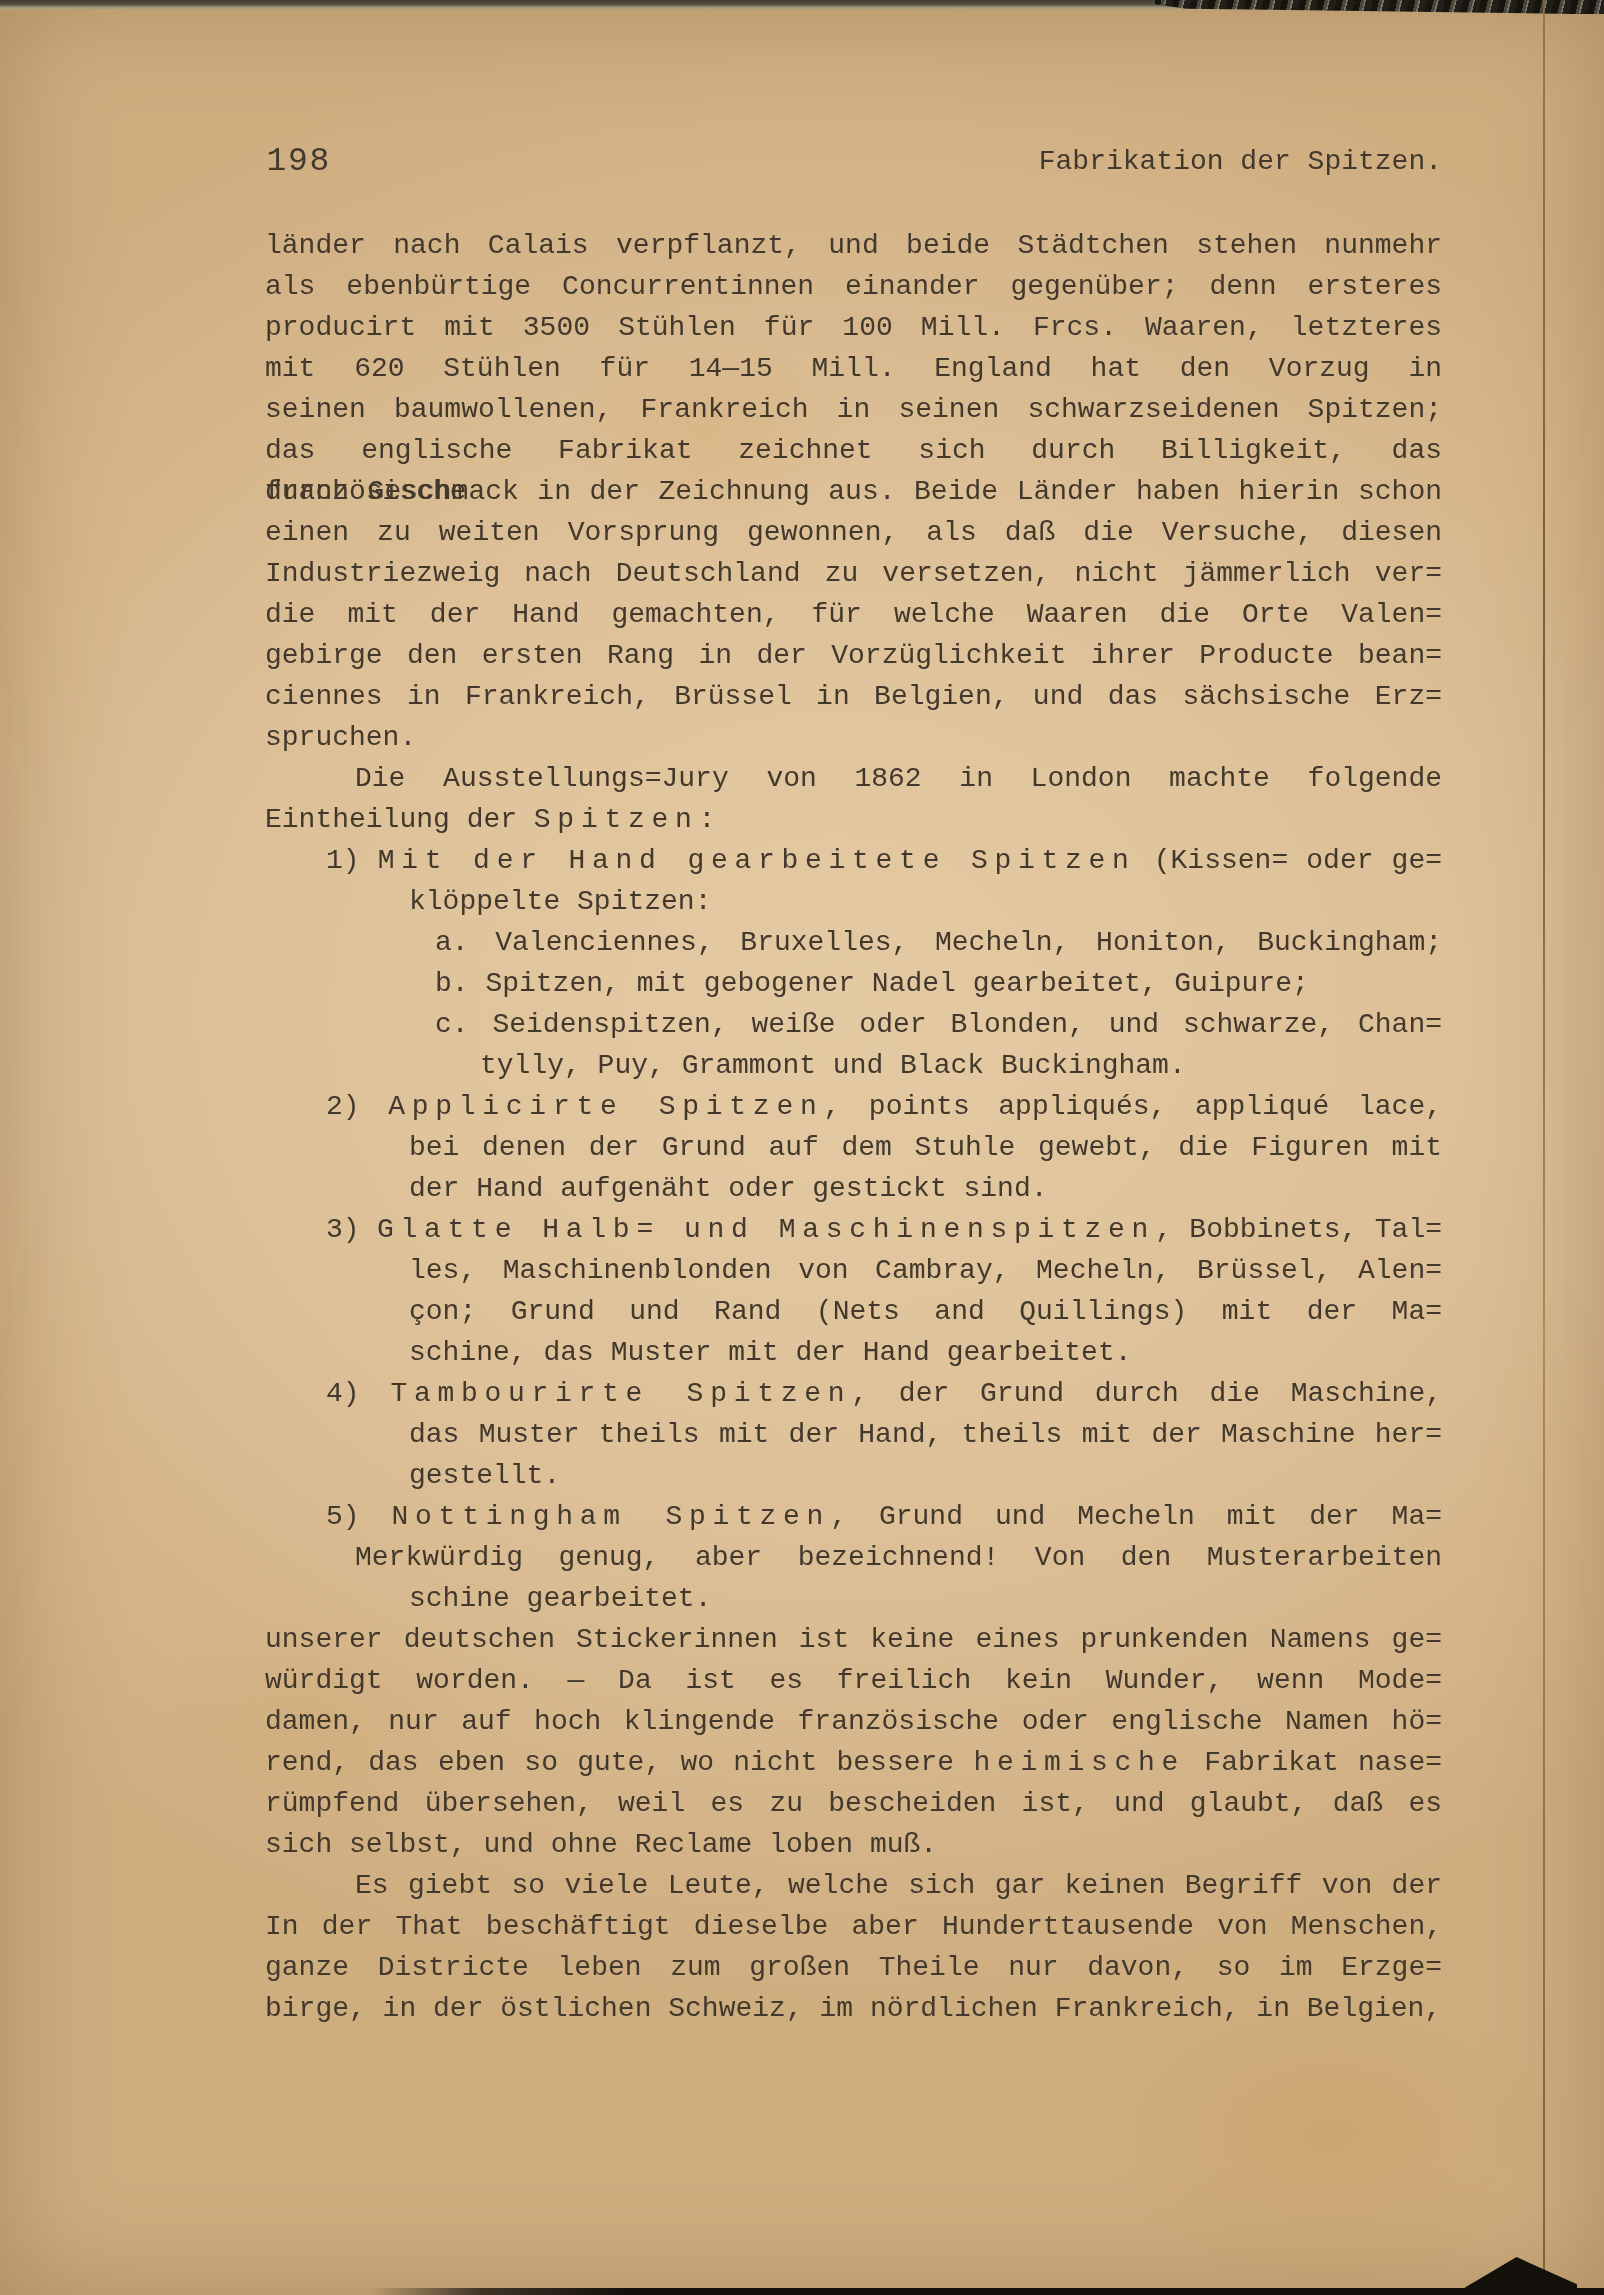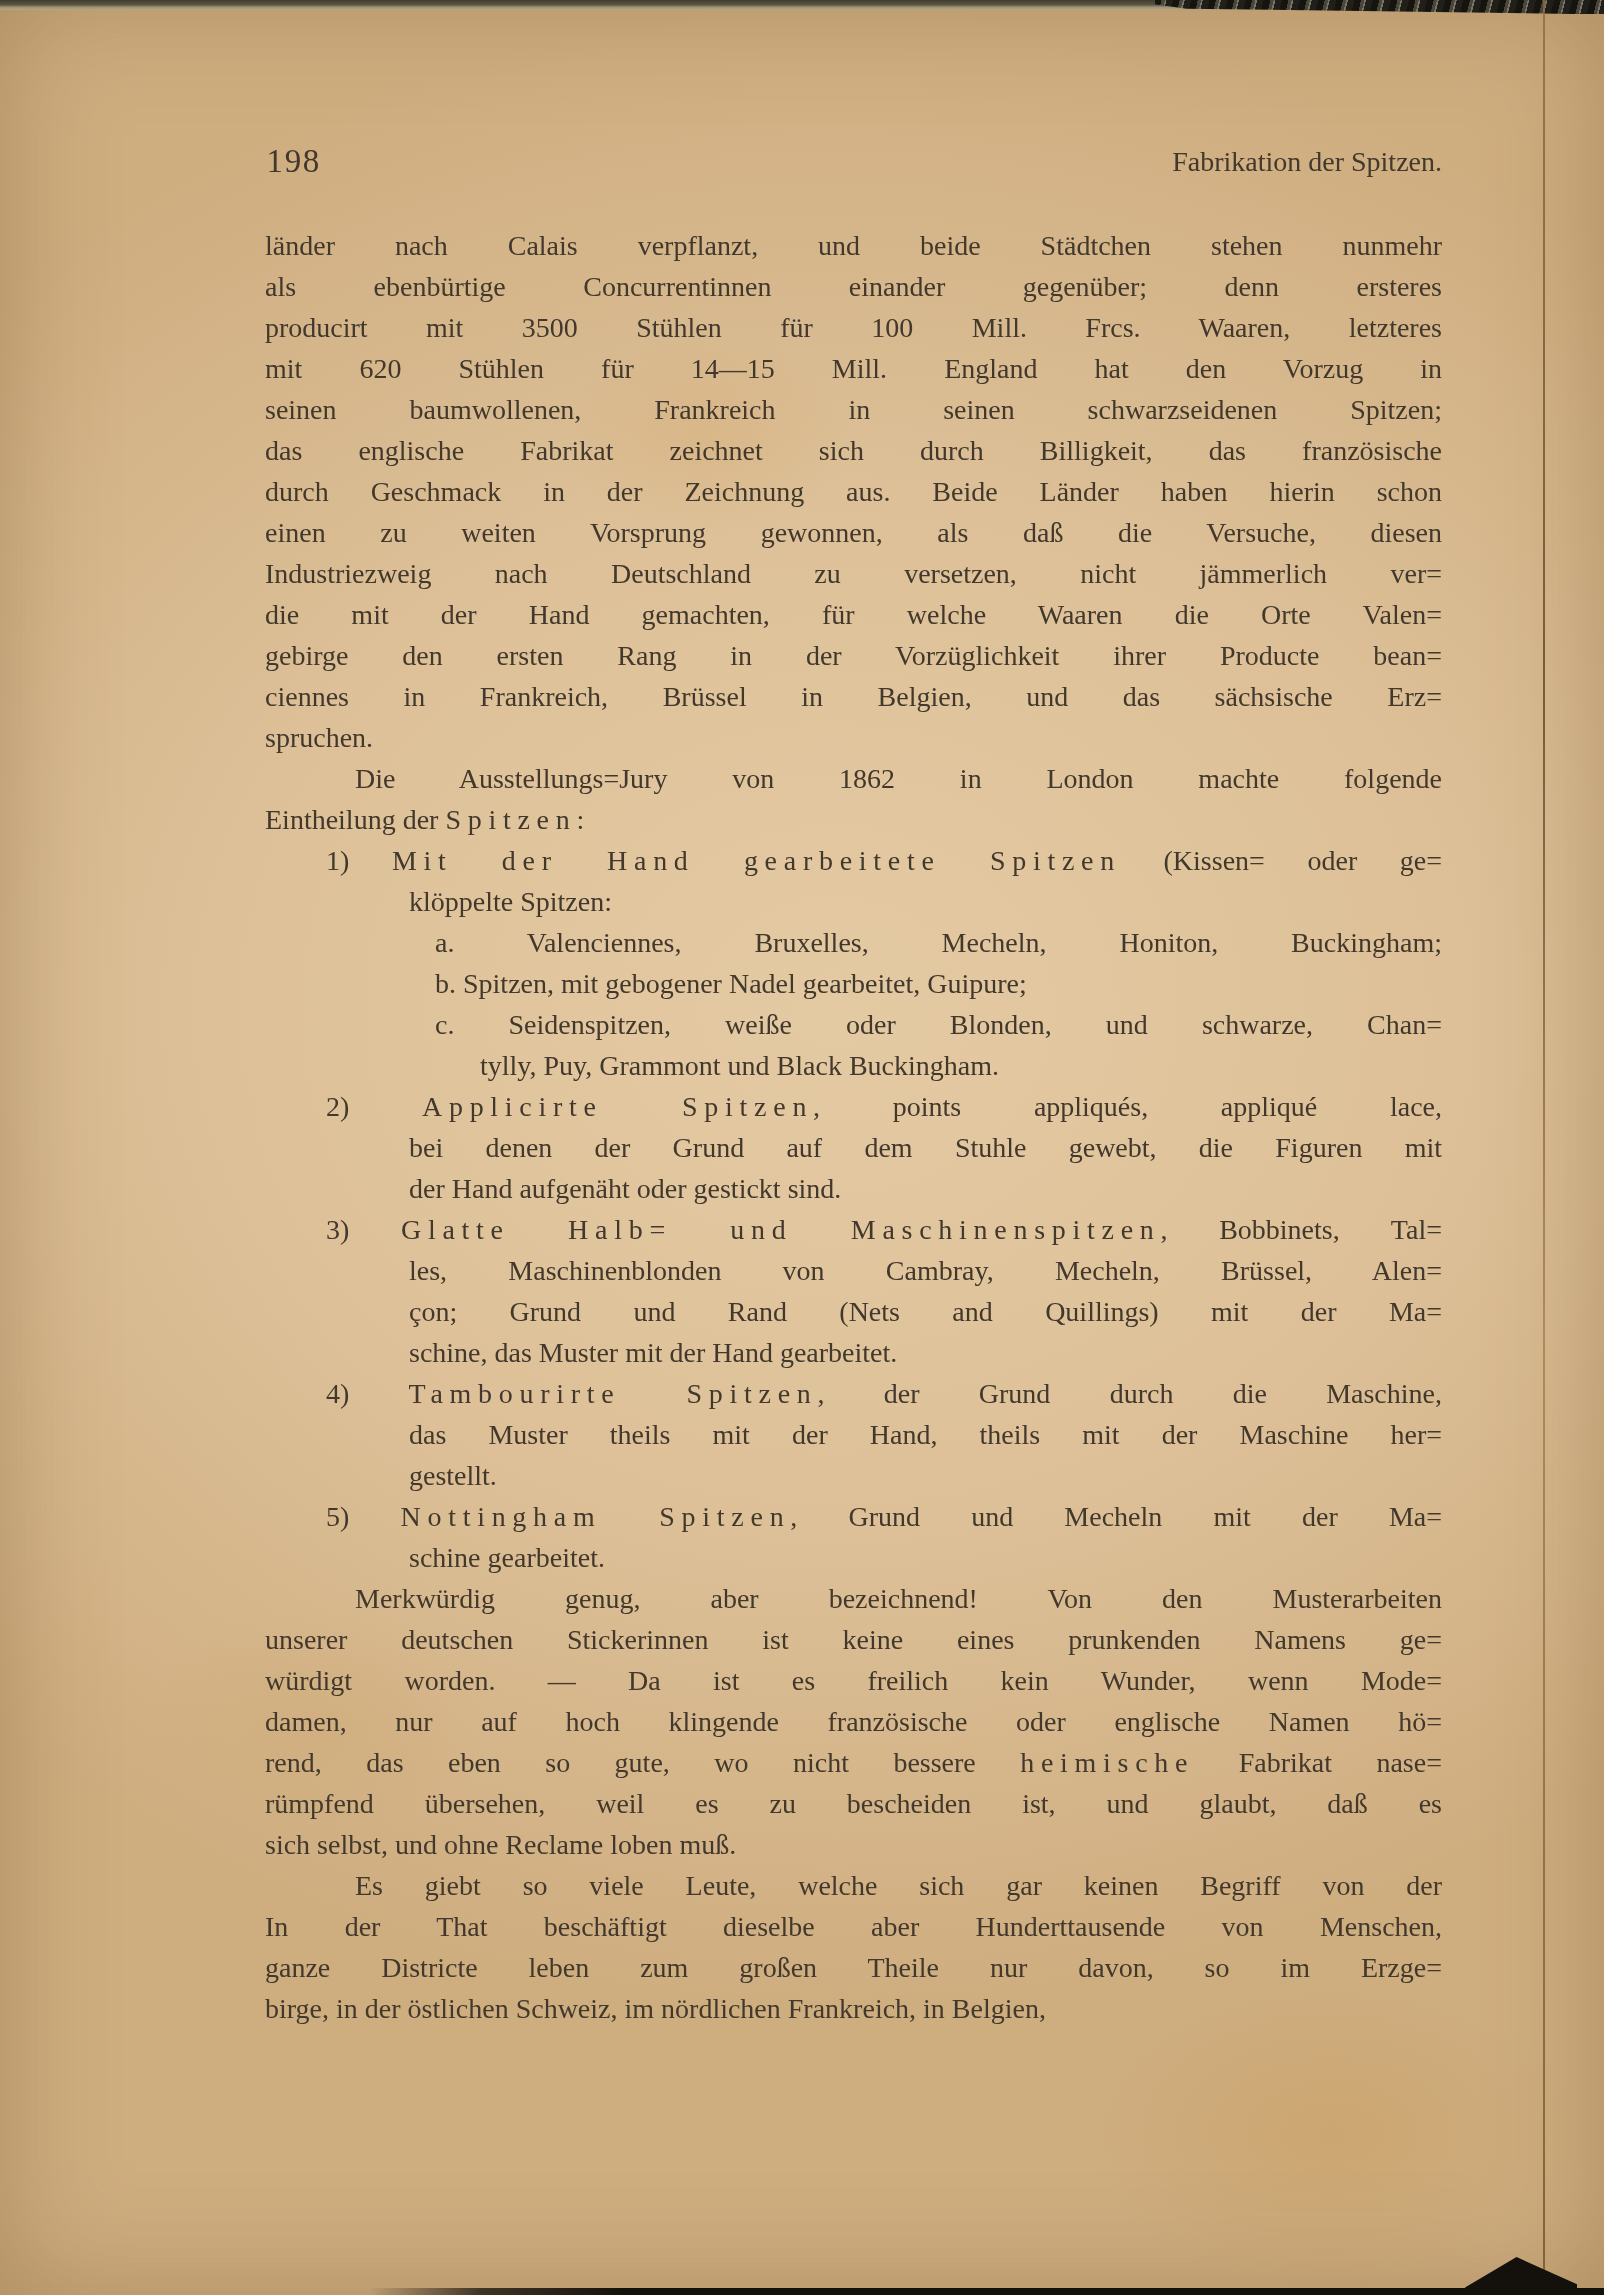--- a/index.html
+++ b/index.html
@@ -1,20 +1,20 @@
 <!DOCTYPE html>
 <html style="font-size:13px"><head>
 <meta charset="utf-8">
 <style>
   html,body{margin:0;padding:0;background:#2a261e;}
   .page{
     position:relative;
     width:1604px;height:2295px;
     overflow:hidden;
-    font-family:Liberation Serif, serif;
+    font-family:Liberation Mono, monospace;
     color:#42382c;
     background-color:#d9bc92;
     background-image:
       radial-gradient(ellipse 209px 144px at 44% 19%, rgba(208,160,92,.22), transparent 70%),
       radial-gradient(ellipse 337px 209px at 83% 93%, rgba(198,148,78,.28), transparent 72%),
       radial-gradient(ellipse 241px 160px at 20% 75%, rgba(196,152,88,.18), transparent 70%),
       radial-gradient(ellipse 1203px 1003px at 52% 44%, #e4caa3 0%, #ddc098 52%, #cead7f 100%);
     box-shadow: inset 0 0 112px rgba(118,88,48,.38);
   }
   
@@ -83,22 +83,22 @@
       <div class="line l1c just"><span>bei denen der Grund auf dem Stuhle gewebt, die Figuren mit</span></div>
       <div class="line l1c"><span>der Hand aufgenäht oder gestickt sind.</span></div>
       <div class="line l1m just"><span>3) </span><span class="sperr">Glatte Halb= und Maschinenspitzen</span><span>, Bobbinets, Tal=</span></div>
       <div class="line l1c just"><span>les, Maschinenblonden von Cambray, Mecheln, Brüssel, Alen=</span></div>
       <div class="line l1c just"><span>çon; Grund und Rand (Nets and Quillings) mit der Ma=</span></div>
       <div class="line l1c"><span>schine, das Muster mit der Hand gearbeitet.</span></div>
       <div class="line l1m just"><span>4) </span><span class="sperr">Tambourirte Spitzen</span><span>, der Grund durch die Maschine,</span></div>
       <div class="line l1c just"><span>das Muster theils mit der Hand, theils mit der Maschine her=</span></div>
       <div class="line l1c"><span>gestellt.</span></div>
       <div class="line l1m just"><span>5) </span><span class="sperr">Nottingham Spitzen</span><span>, Grund und Mecheln mit der Ma=</span></div>
+      <div class="line ip just"><span>Merkwürdig genug, aber bezeichnend!  Von den Musterarbeiten</span></div>
       <div class="line l1c"><span>schine gearbeitet.</span></div>
-      <div class="line ip just"><span>Merkwürdig genug, aber bezeichnend!  Von den Musterarbeiten</span></div>
       <div class="line i0 just"><span>unserer deutschen Stickerinnen ist keine eines prunkenden Namens ge=</span></div>
       <div class="line i0 just"><span>würdigt worden. — Da ist es freilich kein Wunder, wenn Mode=</span></div>
       <div class="line i0 just"><span>damen, nur auf hoch klingende französische oder englische Namen hö=</span></div>
       <div class="line i0 just"><span>rend, das eben so gute, wo nicht bessere </span><span class="sperr">heimische</span><span> Fabrikat nase=</span></div>
       <div class="line i0 just"><span>rümpfend übersehen, weil es zu bescheiden ist, und glaubt, daß es</span></div>
       <div class="line i0"><span>sich selbst, und ohne Reclame loben muß.</span></div>
       <div class="line ip just"><span>Es giebt so viele Leute, welche sich gar keinen Begriff von der</span></div>
       <div class="line i0 just"><span>In der That beschäftigt dieselbe aber Hunderttausende von Menschen,</span></div>
       <div class="line i0 just"><span>ganze Districte leben zum großen Theile nur davon, so im Erzge=</span></div>
       <div class="line i0"><span>birge, in der östlichen Schweiz, im nördlichen Frankreich, in Belgien,</span></div>

